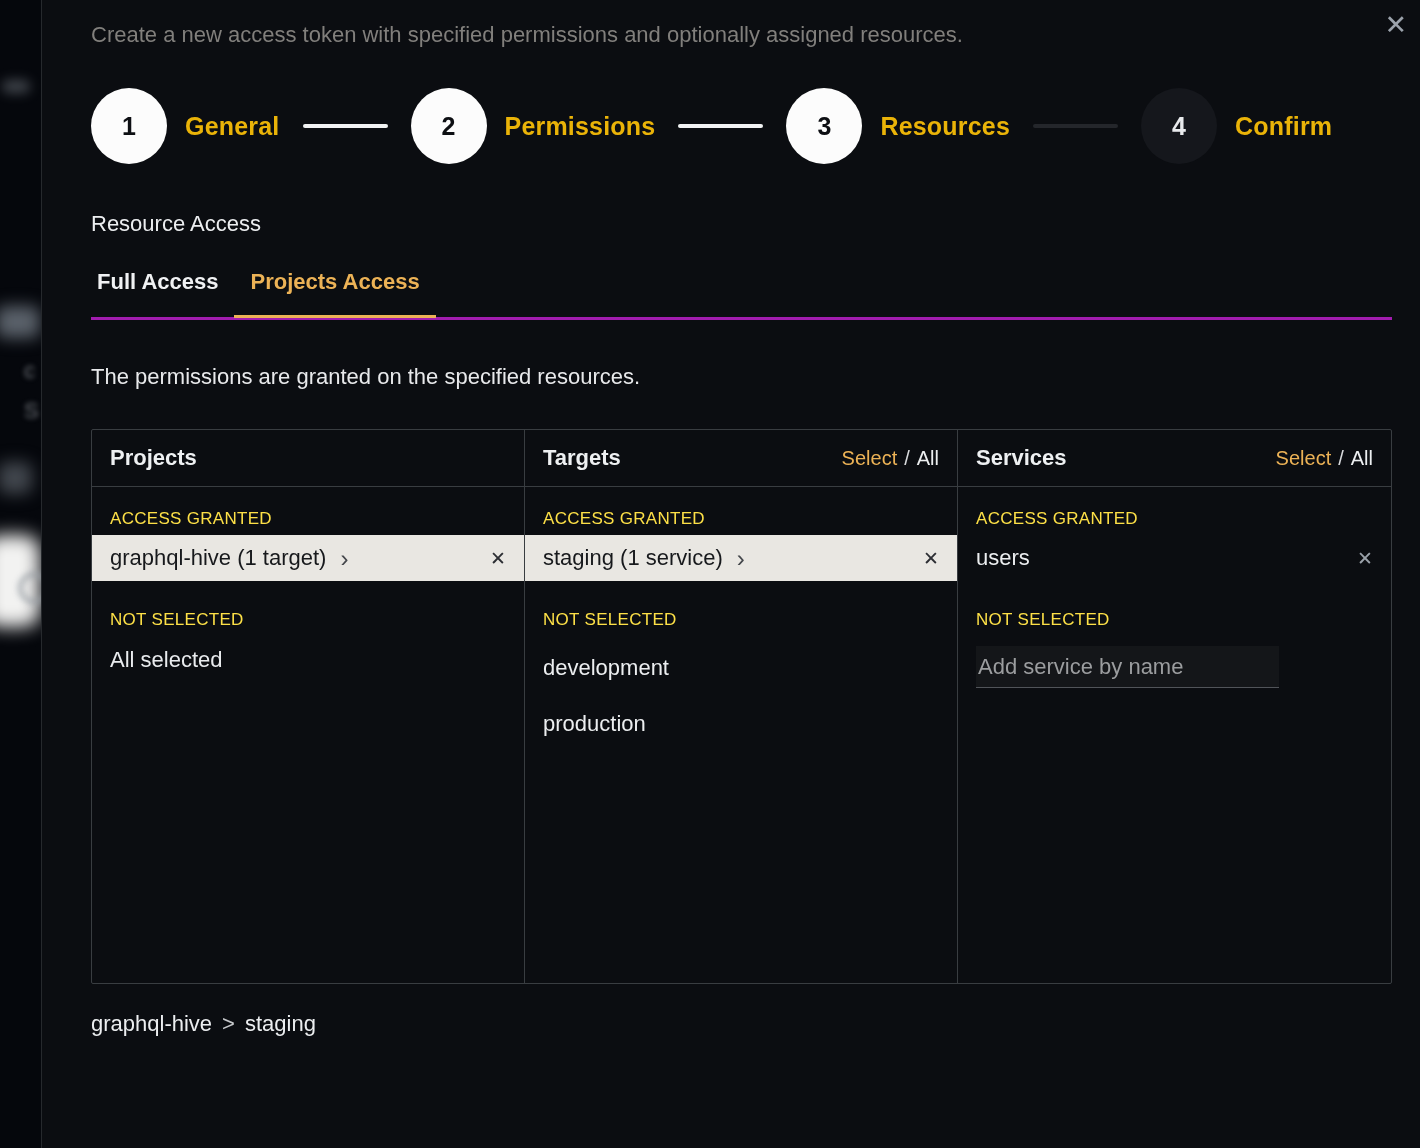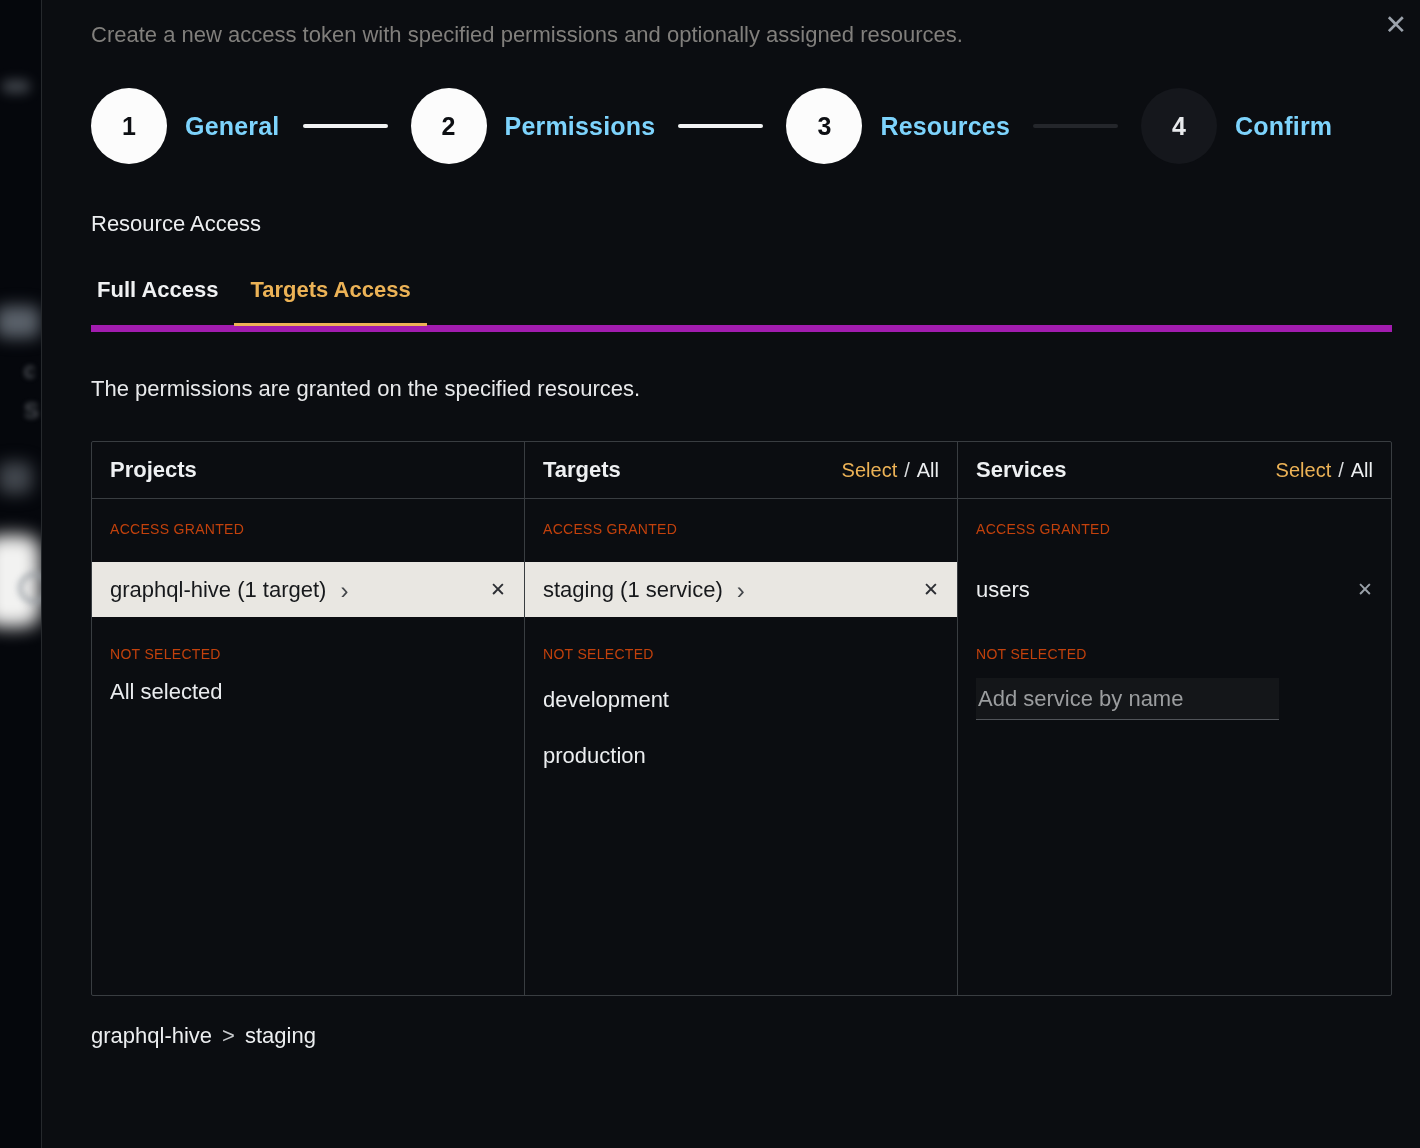--- a/index.html
+++ b/index.html
@@ -37,28 +37,28 @@
   
   .stepper{margin-top:40px;display:flex;align-items:center;height:76px;}
   .step{display:flex;align-items:center;}
   .step-circle{
     width:76px;height:76px;border-radius:50%;
     display:flex;align-items:center;justify-content:center;
     font-size:25px;font-weight:700;flex:none;
   }
   .step-circle.active{background:#fcfcfc;color:#0d0f13;}
   .step-circle.inactive{background:#15171c;color:#e8eaec;}
-  .step-label{margin-left:18px;font-size:25px;font-weight:600;color:#7dd3fc;letter-spacing:.2px;}
+  .step-label{margin-left:18px;font-size:25px;font-weight:600;color:#eab308;letter-spacing:.2px;}
   .connector{width:85px;height:4px;border-radius:2px;margin:0 23px;flex:none;}
   .connector.active{background:#f1f2f3;}
   .connector.inactive{background:#24262b;}
 
   
   .section-heading{margin-top:47px;font-size:22px;font-weight:500;color:#eceef0;}
-  .tabs{margin-top:40px;display:flex;border-bottom:7px solid #a21caf;}
+  .tabs{margin-top:32px;display:flex;border-bottom:3px solid #a21caf;}
   .tab{
     font-size:22px;font-weight:600;color:#f0f1f3;
     padding:0 16px 20px 16px;cursor:pointer;position:relative;
     margin-bottom:-1px;
   }
   .tab:first-child{padding-left:6px;}
   .tab.active{color:#ecb256;border-bottom:3px solid #ecb256;}
   .section-desc{margin-top:44px;font-size:22px;color:#e8e9eb;}
 
   
@@ -75,24 +75,24 @@
     display:flex;align-items:center;justify-content:space-between;
     padding:0 18px;box-sizing:border-box;
   }
   .col-title{font-size:22px;font-weight:700;color:#eef0f2;}
   .select-all{font-size:20px;color:#d9dbde;display:flex;gap:7px;align-items:center;}
   .select-link{color:#ecb256;cursor:pointer;margin-left:36px;}
   .all-link{color:#eceef0;cursor:pointer;}
   .sep{color:#d9dbde;}
   .group-label{
     margin-top:22px;padding:0 18px;
-    font-size:14px;color:#c2410c;letter-spacing:.3px;
+    font-size:17px;color:#fde047;letter-spacing:.3px;
   }
   .granted-row{
-    margin-top:25px;height:55px;flex:none;
+    margin-top:6px;height:46px;flex:none;
     display:flex;align-items:center;justify-content:space-between;
     padding:0 18px;box-sizing:border-box;cursor:pointer;
   }
   .granted-row.highlight{background:#e9e7e2;}
   .granted-row.highlight .row-label{color:#17191c;}
   .granted-row.highlight .row-chevron{color:#44474b;}
   .granted-row.highlight .row-x{color:#2c2e33;}
   .granted-row.plain .row-label{color:#eceef0;}
   .granted-row.plain .row-x{color:#9aa1a9;}
   .row-left{display:flex;align-items:center;gap:14px;min-width:0;}
@@ -153,21 +153,21 @@
     <div class="step">
       <div class="step-circle inactive">4</div>
       <div class="step-label">Confirm</div>
     </div>
   </div>
 
   <div class="section-heading">Resource Access</div>
 
   <div class="tabs">
     <div class="tab">Full Access</div>
-    <div class="tab active">Targets Access</div>
+    <div class="tab active">Projects Access</div>
   </div>
 
   <div class="section-desc">The permissions are granted on the specified resources.</div>
 
   <div class="res-table">
 
     <div class="res-col">
       <div class="col-header">
         <div class="col-title">Projects</div>
       </div>

